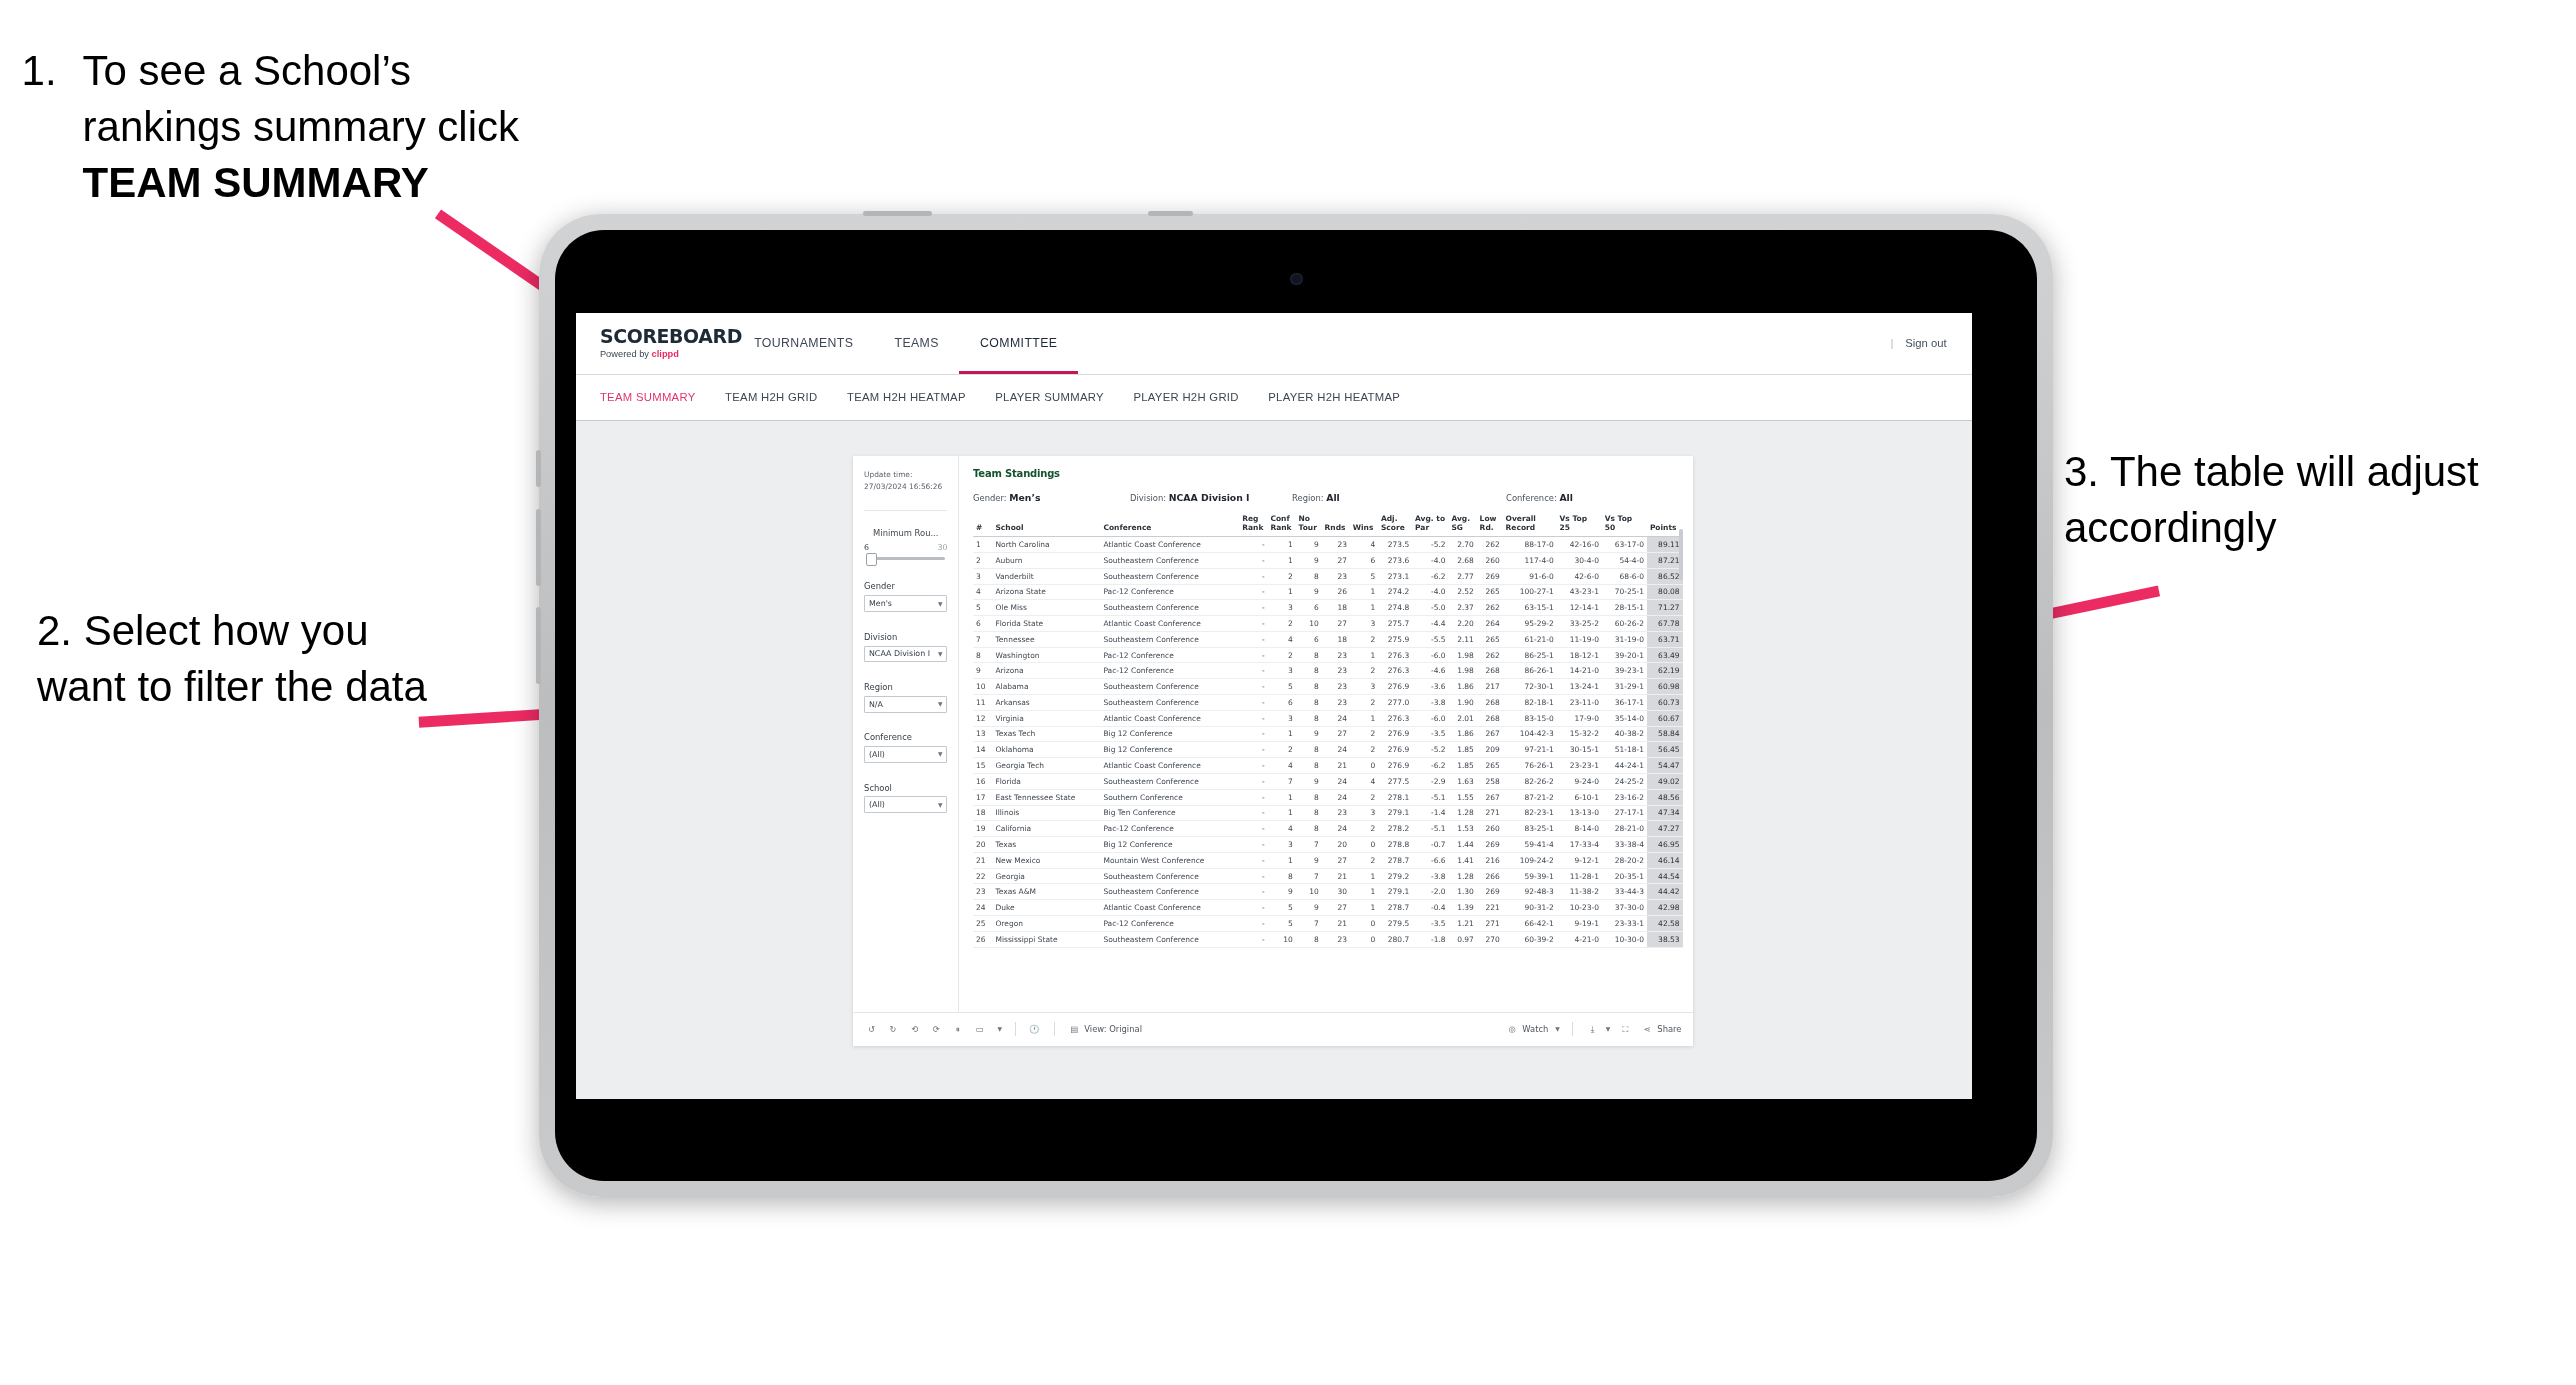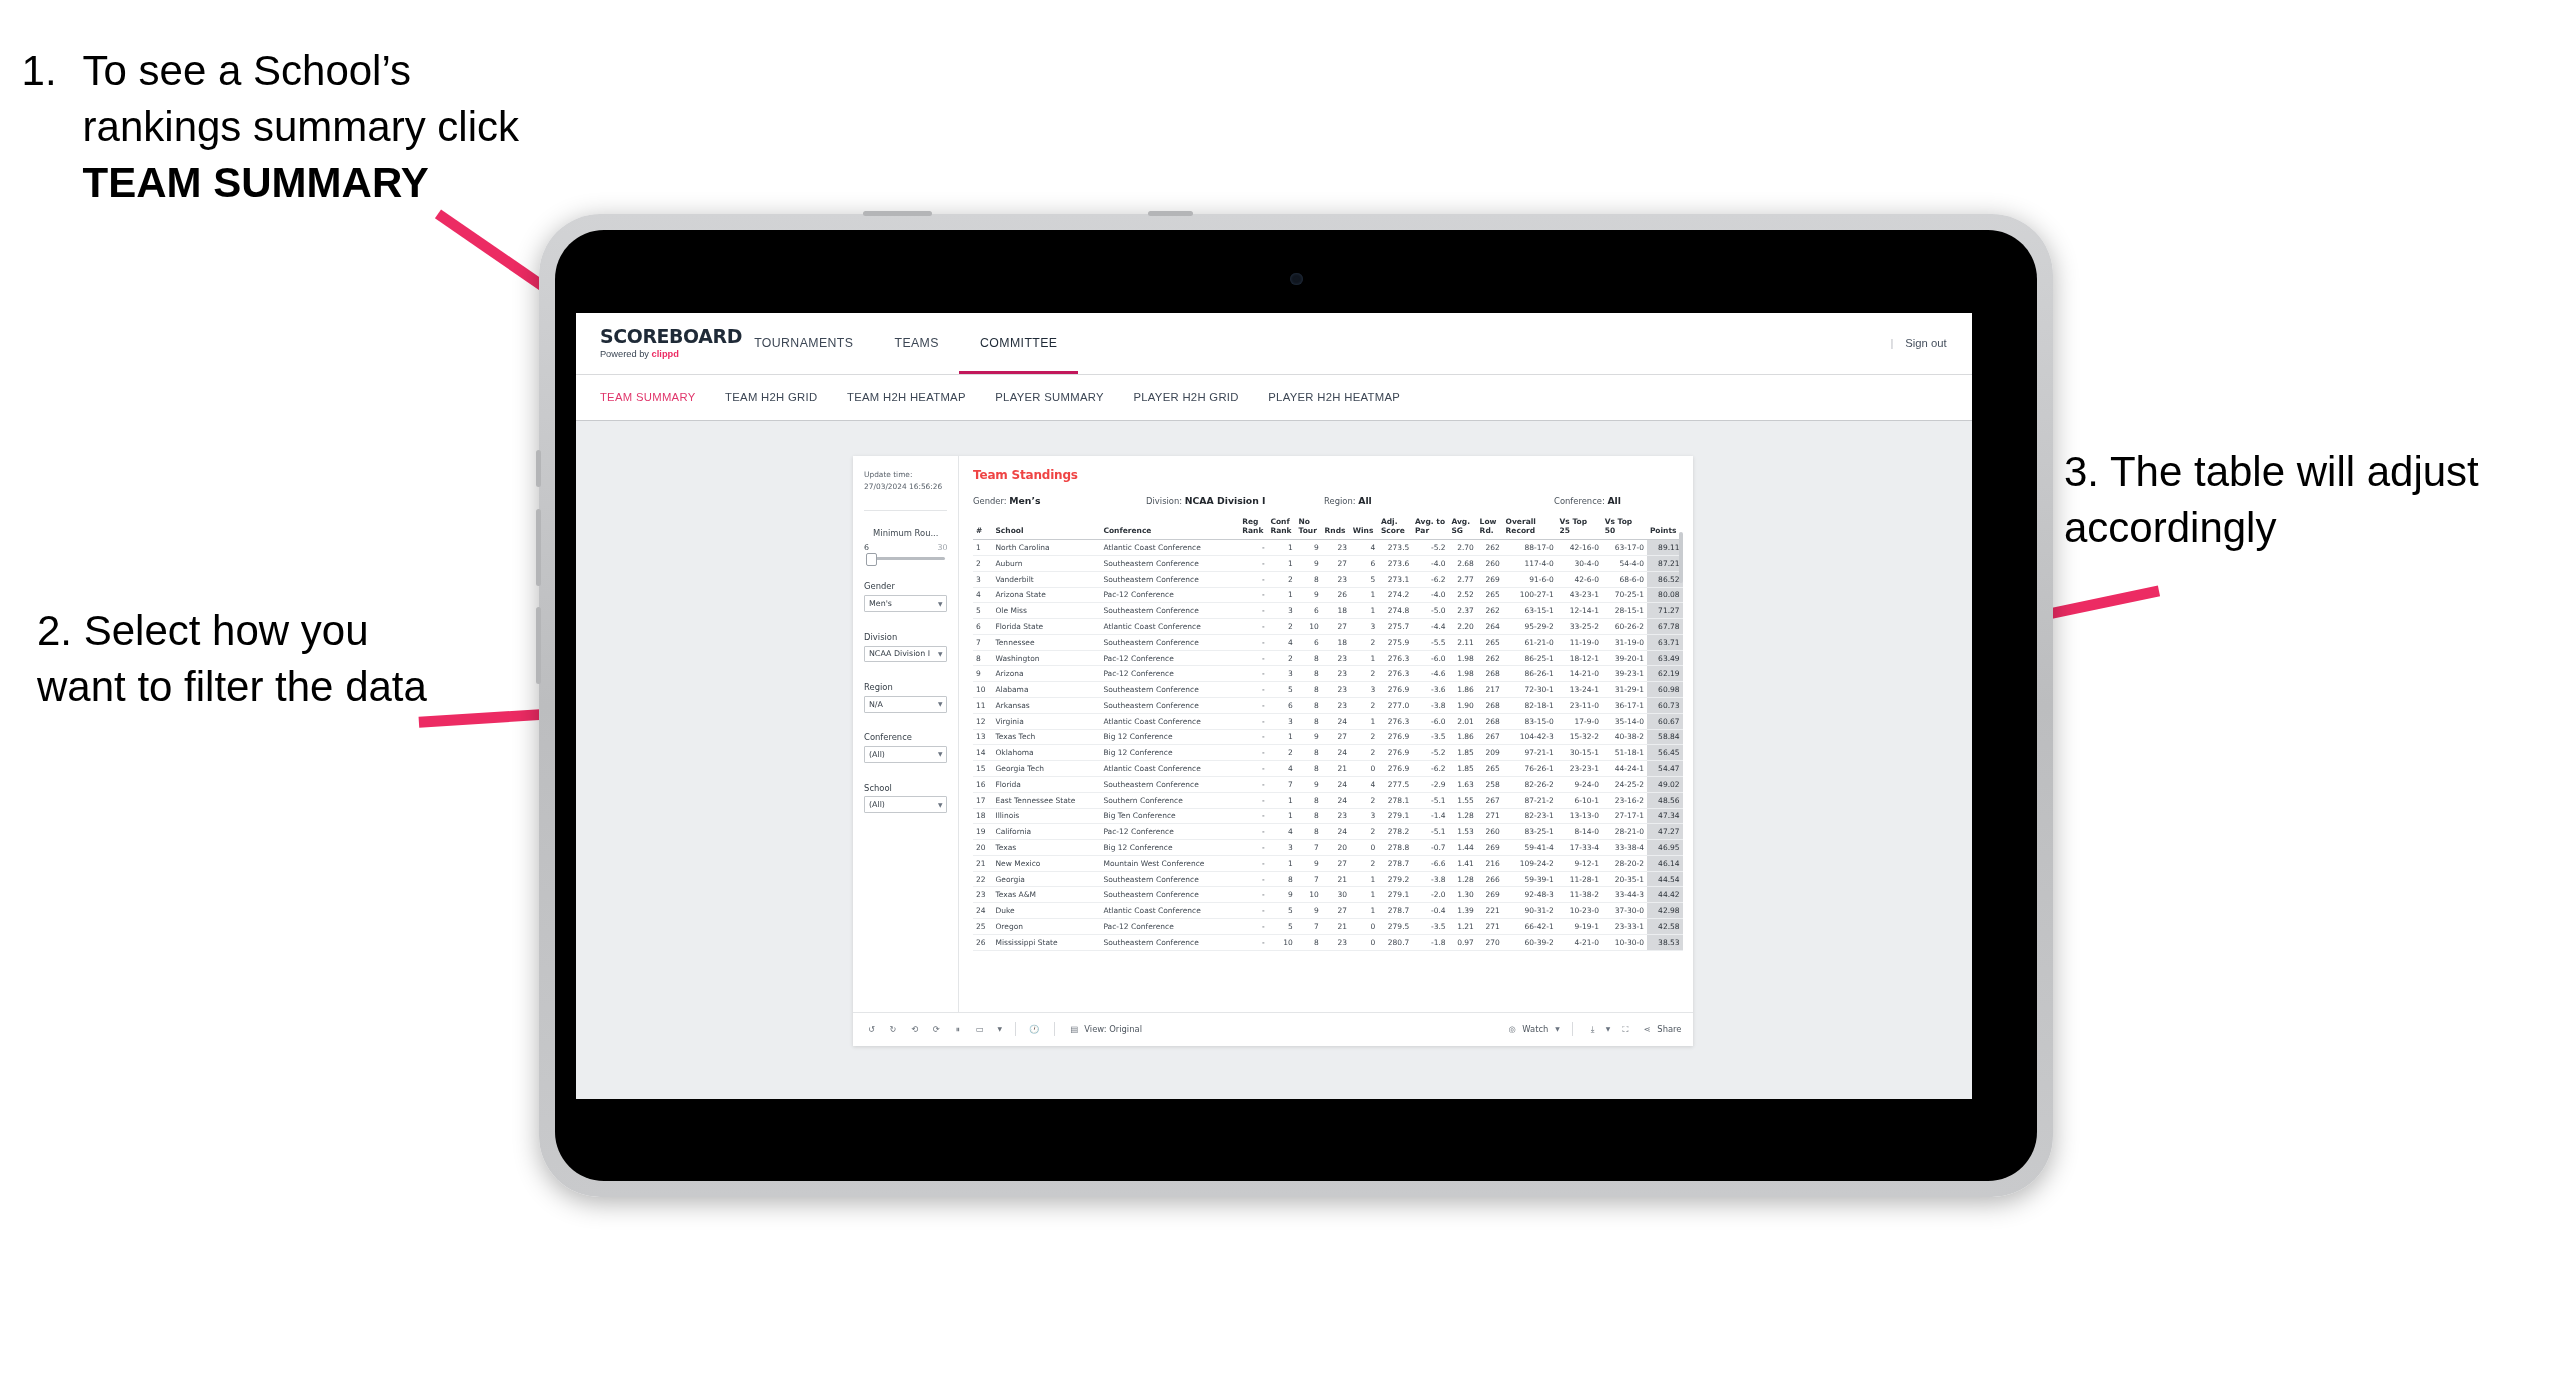--- a/index.html
+++ b/index.html
@@ -119,23 +119,23 @@
     justify-content:space-between;overflow:hidden;white-space:nowrap;
   }
   .fselect .cv{overflow:hidden;text-overflow:clip;}
   .caret{font-size:5.9px;color:#6b7480;margin-left:2.9px;}
 
   
   #viz{flex:1;min-width:0;padding:12.8px 9.8px 0 13.8px;box-sizing:border-box;
        font-family:"DejaVu Sans",sans-serif;display:flex;flex-direction:column;}
   #update-time{position:absolute;left:10.8px;top:13.8px;font-size:7.4px;color:#59616a;line-height:1.5;
                font-family:"DejaVu Sans",sans-serif;}
-  #viz-title{font-size:12px;font-weight:700;color:#ef4444;letter-spacing:-0.2px;}
+  #viz-title{font-size:10px;font-weight:700;color:#14532d;letter-spacing:-0.2px;}
   #viz-filters{display:flex;margin-top:12.8px;font-size:8.4px;color:#4a525b;}
-  #viz-filters .fi{margin-right:16px;}
+  #viz-filters .fi{margin-right:0;}
   #viz-filters .fi b{color:#22272d;font-size:9.3px;font-weight:700;}
   #viz-filters .fi:nth-child(1){width:157px;}
   #viz-filters .fi:nth-child(2){width:162px;}
   #viz-filters .fi:nth-child(3){width:214px;}
 
   
   #tbl-wrap{margin-top:11.8px;flex:1;min-height:0;overflow:hidden;position:relative;}
   table{border-collapse:collapse;width:100%;font-size:7.5px;color:#3f4750;table-layout:fixed;}
   thead th{
     font-weight:700;color:#2b3138;text-align:left;vertical-align:bottom;

